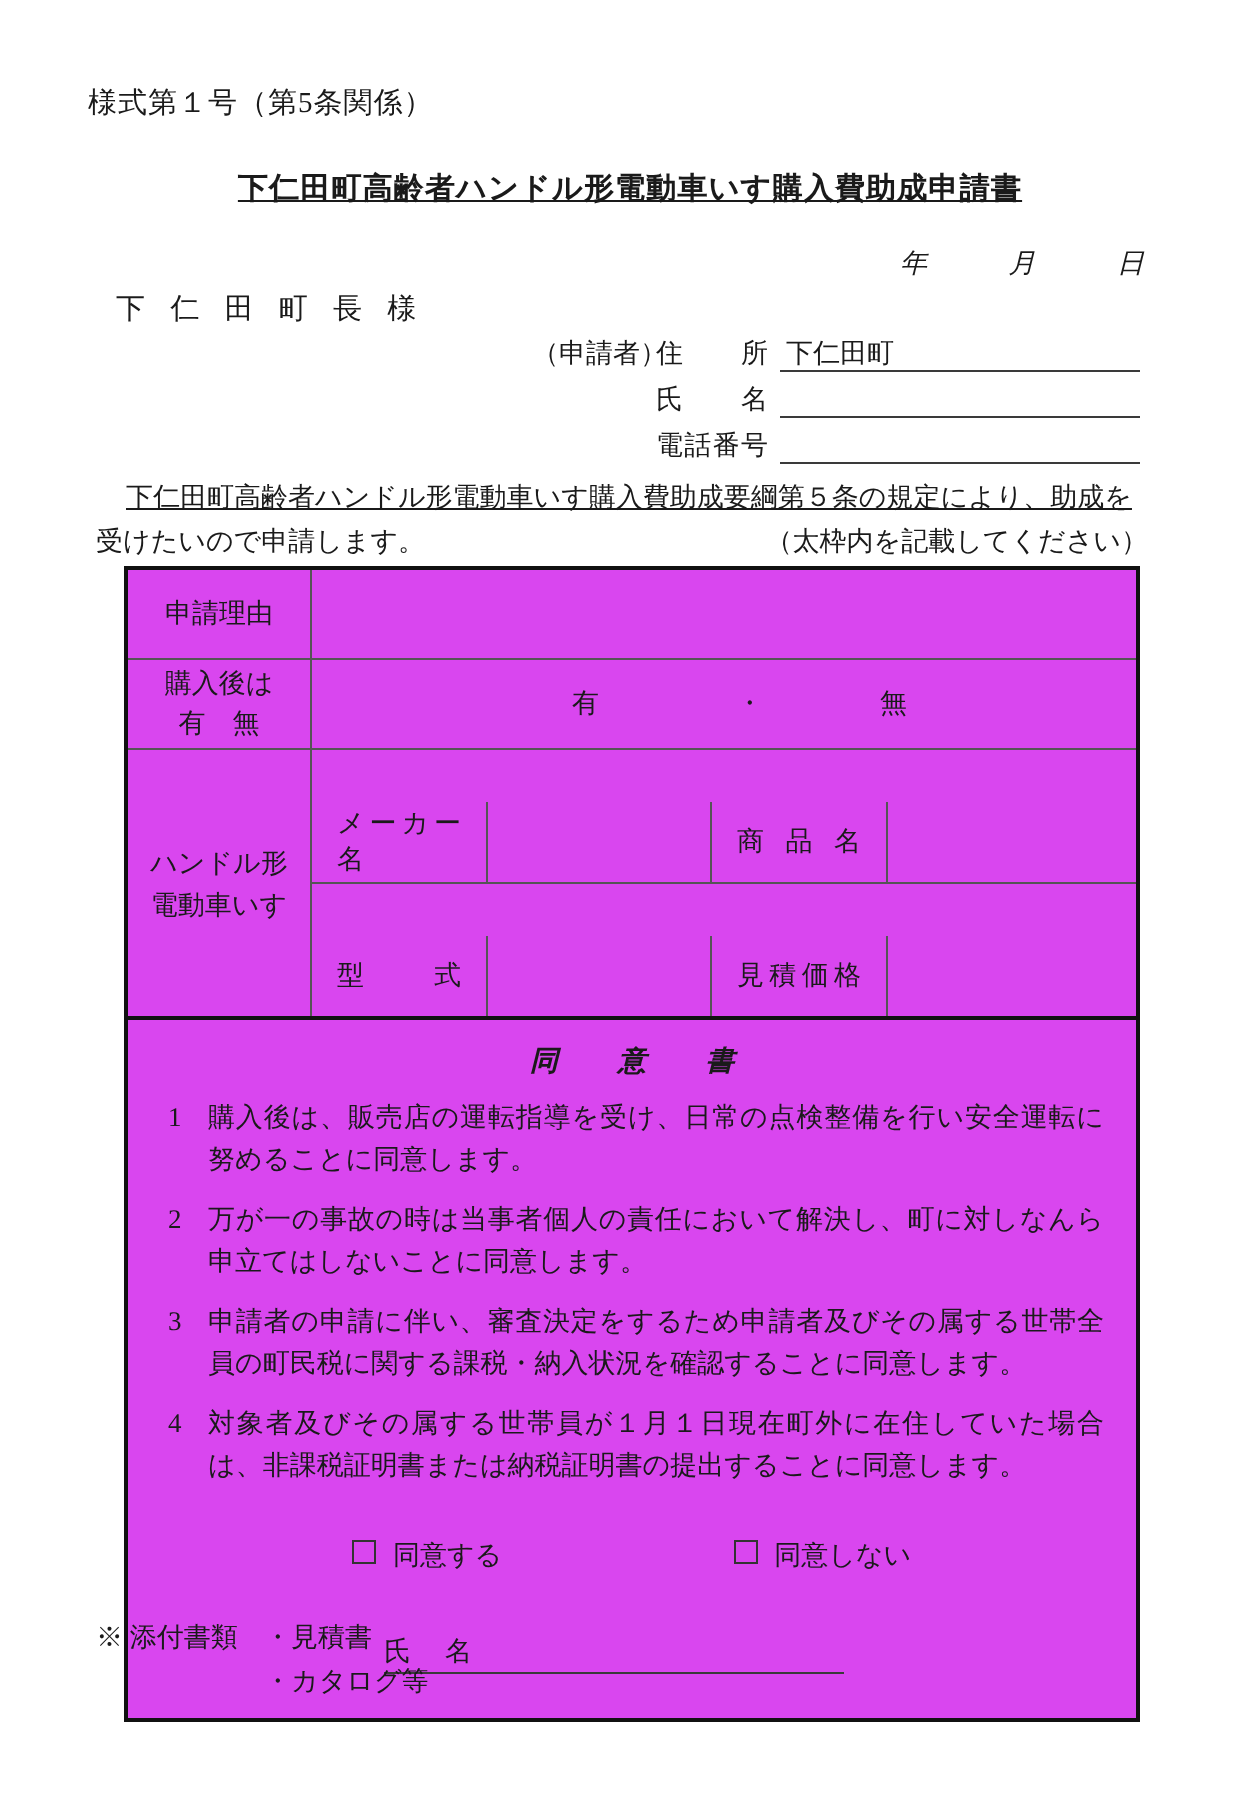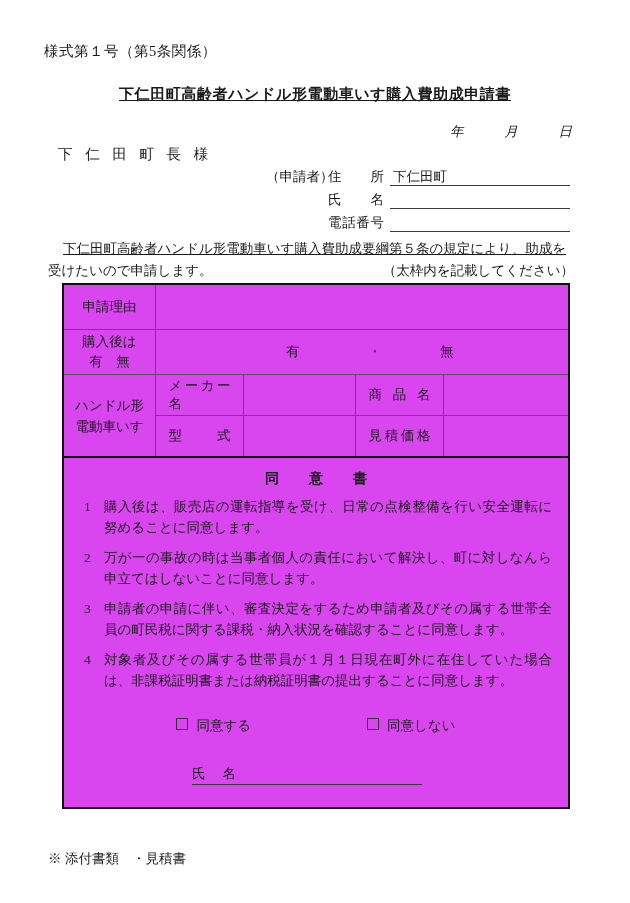--- a/index.html
+++ b/index.html
@@ -174,20 +174,21 @@
     justify-content: center;
     text-align: center;
     font-size: 13.5px;
     line-height: 21px;
   }
   .chair-grid { flex: 1; }
   .chair-line {
     display: flex;
     height: 40px;
     border-bottom: 1px solid #555;
+    margin-top: 26px;
   }
   .chair-line:last-child { border-bottom: none; }
   .c-lab {
     width: 88px;
     flex: 0 0 88px;
     border-right: 1px solid #555;
     box-sizing: border-box;
     display: flex;
     align-items: center;
     justify-content: center;
@@ -214,20 +215,21 @@
   .consent {
     padding: 0;
   }
   .consent-title {
     text-align: center;
     font-size: 14px;
     font-weight: bold;
     letter-spacing: 8px;
     padding: 12px 0 4px 0;
     text-indent: 8px;
+    font-style: italic;
   }
   .clauses {
     padding: 4px 16px 0 14px;
   }
   .clause {
     display: flex;
     font-size: 13.5px;
     line-height: 21px;
     margin-bottom: 9px;
   }
@@ -281,21 +283,21 @@
   }
 
   
   .attach {
     position: absolute;
     left: 48px;
     top: 808px;
     font-size: 13.5px;
     line-height: 22px;
   }
-  .attach-row { display: flex; margin-top: 40px; }
+  .attach-row { display: flex; }
   .attach-label {
     width: 84px;
     flex: 0 0 84px;
     white-space: nowrap;
   }
   .attach-items { }
 </style>
 </head>
 <body>
 

